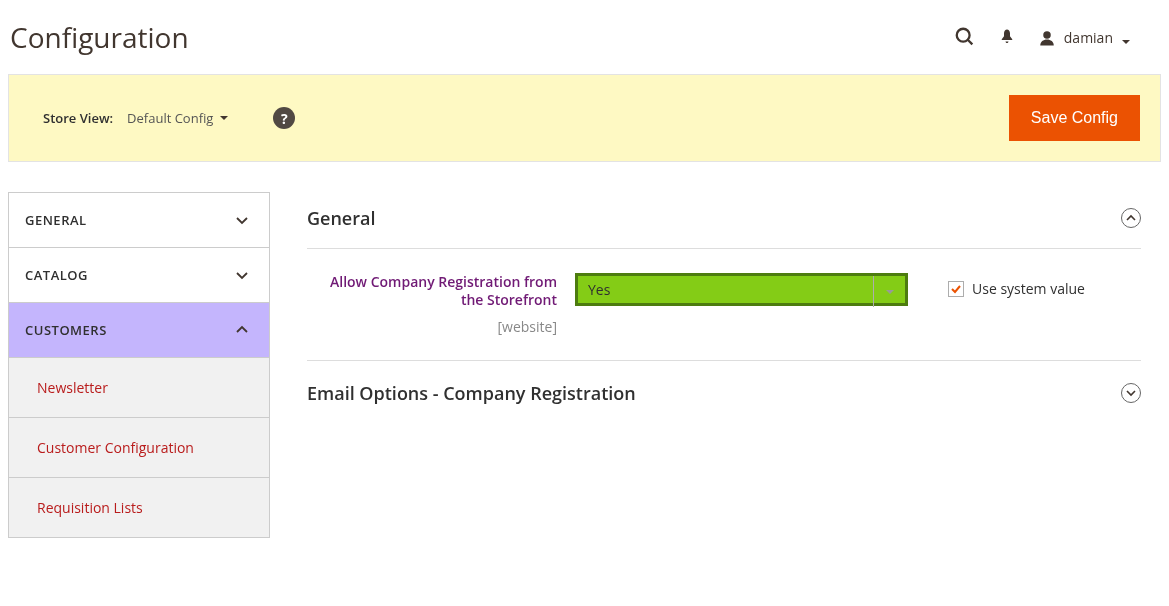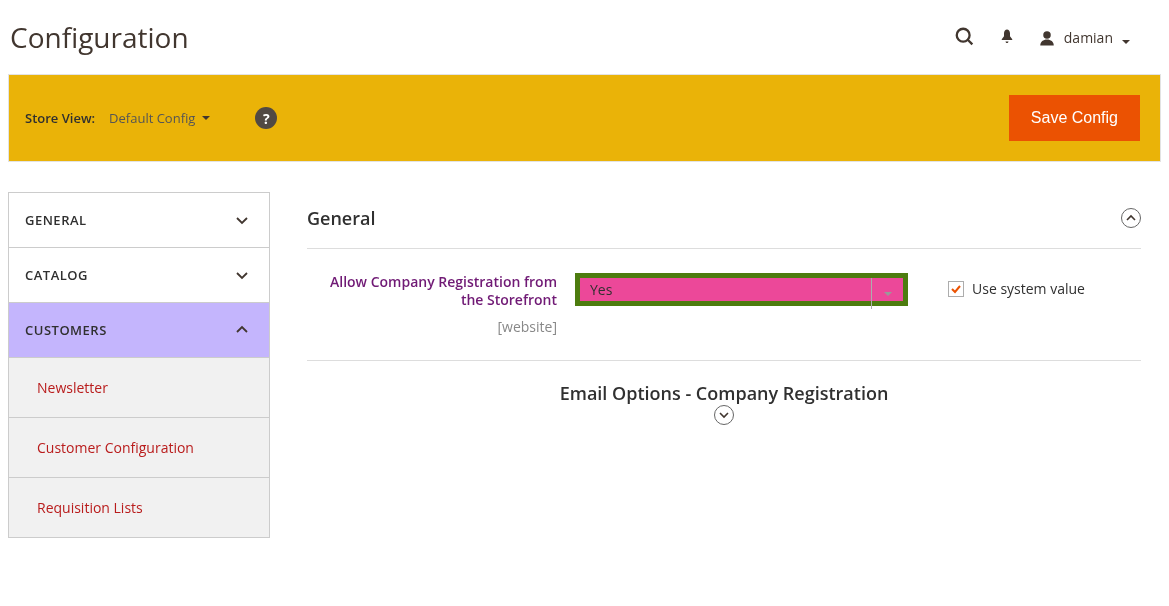--- a/index.html
+++ b/index.html
@@ -5,21 +5,21 @@
     * { box-sizing: border-box; margin: 0; padding: 0; }
     body { font-family: 'Open Sans', Helvetica, Arial, sans-serif; color: #333; font-size: 14px; background: #fff; width: 1169px; }
     
     .header { display: flex; justify-content: space-between; align-items: center; padding: 18px 10px 18px 10px; }
     .page-title { font-size: 28px; font-weight: 400; color: #41362f; }
     .header-actions { display: flex; align-items: center; gap: 22px; padding-right: 28px; }
     .icon-btn { cursor: pointer; display: flex; align-items: center; }
     .user-menu { display: flex; align-items: flex-end; gap: 8px; cursor: pointer; }
     .user-name { font-size: 14px; color: #41362f; }
     
-    .toolbar { display: flex; justify-content: space-between; align-items: center; padding: 20px 20px 20px 16px; background: #eab308; border: 1px solid #e3e3e3; margin: 0 8px; }
+    .toolbar { display: flex; justify-content: space-between; align-items: center; padding: 20px 20px 20px 34px; background: #fef9c3; border: 1px solid #e3e3e3; margin: 0 8px; }
     .store-view { display: flex; align-items: center; gap: 14px; }
     .store-view-label { font-size: 13px; font-weight: 600; color: #303030; }
     .store-view-select { display: flex; align-items: center; gap: 6px; cursor: pointer; font-size: 13px; color: #555; }
     .help-icon { width: 22px; height: 22px; border-radius: 50%; background: #514943; color: #fff; display: flex; align-items: center; justify-content: center; font-size: 14px; font-weight: 700; margin-left: 30px; cursor: pointer; }
     .save-btn { background: #eb5202; color: #fff; border: none; padding: 14px 22px; font-size: 16px; font-weight: 400; cursor: pointer; }
     
     .content { display: flex; gap: 37px; padding: 30px 8px 0 8px; }
     
     .sidebar { width: 262px; flex-shrink: 0; border: 1px solid #ccc; border-bottom: none; }
     .sidebar-section { }
@@ -33,21 +33,21 @@
     .main { flex: 1; padding-right: 20px; }
     .section-header { display: flex; justify-content: space-between; align-items: center; padding: 14px 0 18px 0; border-bottom: 1px solid #ddd; cursor: pointer; }
     .section-title { font-size: 18px; font-weight: 600; color: #303030; }
     .section-header.last { border-bottom: none; }
     .collapse-icon { width: 20px; height: 20px; border: 1px solid #666; border-radius: 50%; display: flex; align-items: center; justify-content: center; }
     
     .field-row { display: flex; align-items: flex-start; padding: 24px 0 24px 0; border-bottom: 1px solid #ddd; }
     .field-label-wrap { width: 268px; text-align: right; padding-right: 18px; flex-shrink: 0; }
     .field-label { font-size: 14px; font-weight: 600; color: #701a75; line-height: 1.3; display: block; }
     .field-scope { font-size: 14px; color: #888; display: block; margin-top: 8px; }
-    .field-select { width: 333px; height: 33px; background: #ec4899; border: 5px solid #4d7c0f; display: flex; align-items: center; position: relative; }
+    .field-select { width: 333px; height: 33px; background: #84cc16; border: 3px solid #4d7c0f; display: flex; align-items: center; position: relative; }
     .field-select-value { padding-left: 10px; font-size: 14px; color: #303030; }
     .field-select-arrow { width: 32px; height: 31px; border-left: 1px solid #adadad; display: flex; align-items: center; justify-content: center; position: absolute; right: 0; top: 0; }
     .field-checkbox { display: flex; align-items: center; gap: 8px; margin-left: 40px; margin-top: 6px; }
     .checkbox-box { width: 16px; height: 16px; border: 1px solid #adadad; display: flex; align-items: center; justify-content: center; cursor: pointer; }
     .checkbox-label { font-size: 14px; color: #303030; }
     
     svg { display: block; }
   </style>
 </head>
 <body>
@@ -152,21 +152,21 @@
       <div class="field-checkbox">
         <span class="checkbox-box">
           <svg width="12" height="12" viewBox="0 0 12 12" fill="none" stroke="#eb5202" stroke-width="2">
               <path d="M2 6l3 3 5-6"></path>
             </svg>
         </span>
         <span class="checkbox-label">Use system value</span>
       </div>
     </div>
 
-    <div class="section-header last" style="padding-top:20px;flex-direction:column;">
+    <div class="section-header last" style="padding-top:20px;">
       <span class="section-title">Email Options - Company Registration</span>
       <span class="collapse-icon">
         <svg width="12" height="12" viewBox="0 0 12 12" fill="none" stroke="#41362f" stroke-width="1.6">
             <path d="M2 4l4 4 4-4"></path>
           </svg>
       </span>
     </div>
   </div>
 </div>
 

